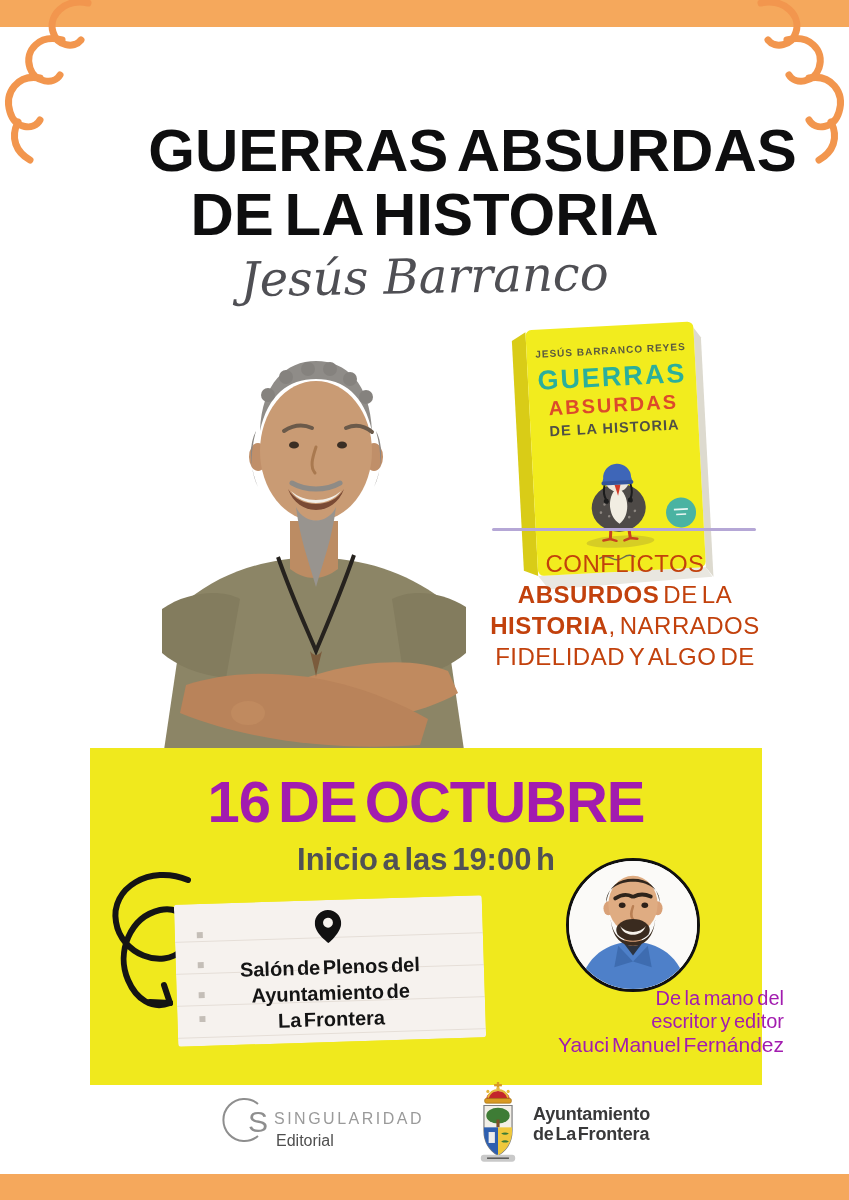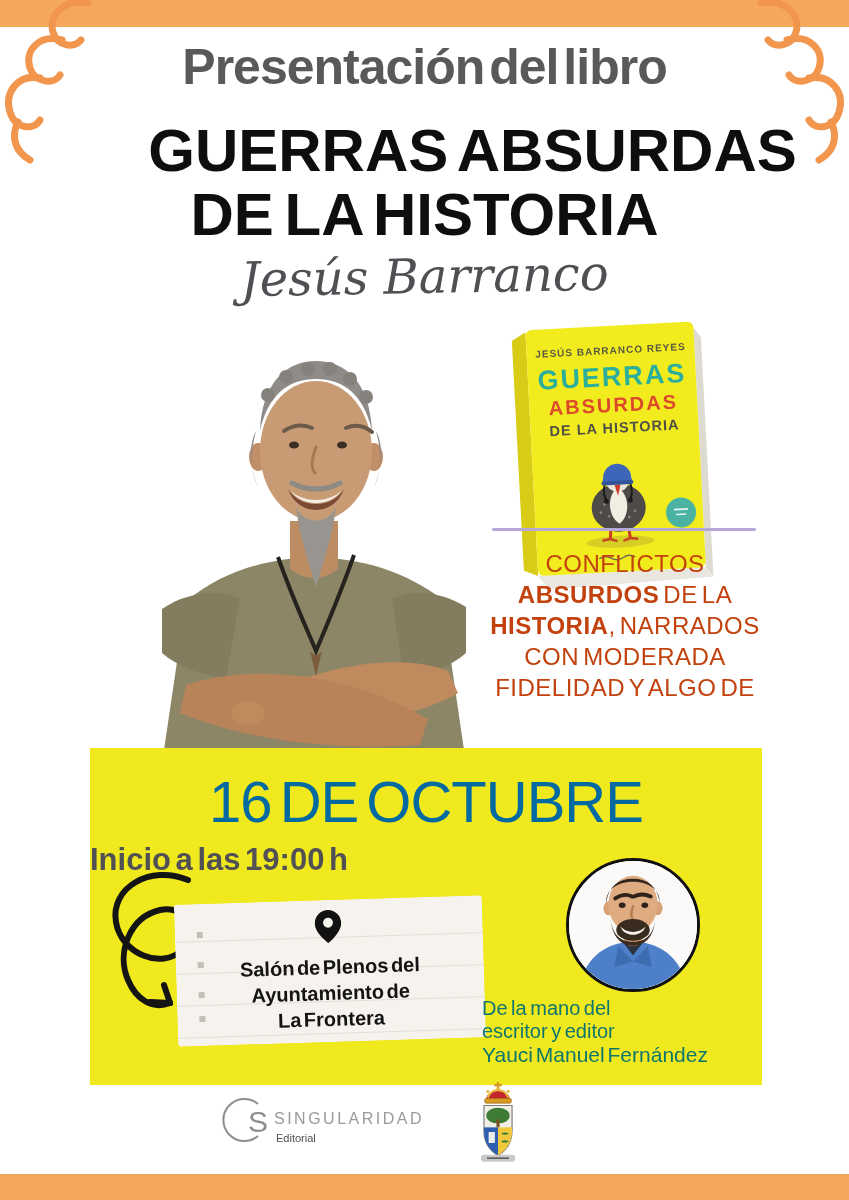--- a/index.html
+++ b/index.html
@@ -27,46 +27,46 @@
   .author-photo{left:128px;top:333px;width:372px;height:417px;}
   .book{left:510px;top:320px;width:202px;height:272px;transform:rotate(-3deg);}
   .divider{left:492px;top:528px;width:264px;height:3px;background:#B5A7D6;border-radius:2px;}
   .blurb{left:462px;top:548px;width:326px;text-align:center;color:#c2410c;
     font-size:24px;line-height:31px;letter-spacing:.5px;word-spacing:-3px;font-weight:400;}
   .blurb .b{font-weight:700;text-align:right;}
 
   
   .banner{left:90px;top:748px;width:672px;height:337px;background:#F0E91D;}
   .evt-date{position:absolute;left:0;top:20px;width:100%;text-align:center;
-    font-size:58px;font-weight:400;color:#0369a1;letter-spacing:-1px;word-spacing:-7px;}
-  .evt-time{position:absolute;left:0;top:94px;width:100%;text-align:left;
+    font-size:58px;font-weight:700;color:#a21caf;letter-spacing:-1px;word-spacing:-7px;}
+  .evt-time{position:absolute;left:0;top:94px;width:100%;text-align:center;
     font-size:31px;font-weight:700;color:#515155;word-spacing:-4px;}
   .arrow-doodle{position:absolute;left:2px;top:118px;width:120px;height:165px;}
 
   .venue-card{position:absolute;left:86px;top:152px;width:308px;height:142px;background:#F6F2EE;
     transform:rotate(-1.8deg);border-radius:3px;
     background-image:repeating-linear-gradient(to bottom, transparent 0px, transparent 31px, #E5DED7 31px, #E5DED7 32px);
     background-position:0 6px;}
   .venue-bullet{position:absolute;left:22px;width:6px;height:6px;background:#C4BEB7;}
   .venue-pin{position:absolute;left:140px;top:10px;width:27px;height:33px;}
   .venue-text{position:absolute;left:0;top:54px;width:100%;text-align:center;
     font-size:20px;font-weight:700;line-height:26px;color:#141414;word-spacing:-3px;}
 
   .editor-circle{position:absolute;left:476px;top:110px;width:128px;height:128px;border-radius:50%;
     border:3px solid #101010;background:#ffffff;overflow:hidden;}
-  .presenter{position:absolute;left:392px;top:249px;width:302px;text-align:left;color:#0f766e;}
+  .presenter{position:absolute;left:392px;top:239px;width:302px;text-align:right;color:#a21caf;}
   .presenter .p1{font-size:20px;font-weight:400;line-height:23px;word-spacing:-2px;}
   .presenter .p2{font-size:20px;line-height:23px;word-spacing:-2px;}
   .presenter .p2 .b{font-weight:400;}
   .presenter .p3{font-size:21px;font-weight:400;line-height:24px;word-spacing:-3px;}
 
   
   .sing-mark{left:220px;top:1096px;width:50px;height:48px;}
   .sing-name{left:274px;top:1110px;font-size:16px;letter-spacing:2.5px;color:#9A9A9A;font-weight:400;}
-  .sing-sub{left:276px;top:1132px;font-size:11px;color:#4F4F4F;font-weight:400;}
+  .sing-sub{left:276px;top:1132px;font-size:16px;color:#4F4F4F;font-weight:400;}
   .arms{left:473px;top:1082px;width:50px;height:86px;}
   .org{left:533px;top:1104px;font-size:18px;font-weight:700;color:#39393A;line-height:20px;letter-spacing:-.2px;word-spacing:-3px;}
 </style>
 </head>
 <body>
 
 <div class="poster">
 
   <div class="abs band-top"></div>
 
@@ -80,21 +80,20 @@
   </svg>
   <svg class="abs" style="left:734px;top:0" width="115" height="175" viewBox="0 0 115 175">
     <g fill="none" stroke="#F2964E" stroke-width="7" stroke-linecap="round">
       <path d="M27 3 C51 -2 67 16 62 32 C58 46 41 49 34 40"></path>
       <path d="M53 40 C75 34 91 50 85 68 C80 83 61 85 55 75"></path>
       <path d="M75 78 C97 74 111 92 105 112 C100 129 81 131 75 120"></path>
       <path d="M97 122 C105 138 99 152 85 160"></path>
     </g>
   </svg>
 
-  <div class="abs kicker">Presentación del libro</div>
   <div class="abs title-line title1">GUERRAS ABSURDAS</div>
   <div class="abs title-line title2">DE LA HISTORIA</div>
   <div class="abs signature">Jesús Barranco</div>
 
   <svg class="abs author-photo" viewBox="0 0 372 417">
 
     <path d="M58 268 C96 238 136 226 186 224 C236 226 276 238 314 266 L336 417 L36 417 Z" fill="#8C8566"></path>
     <path d="M34 276 C60 258 94 256 112 266 L98 345 C70 342 48 332 34 320 Z" fill="#837C5E"></path>
     <path d="M338 274 C314 258 282 256 264 266 L276 345 C304 342 324 332 338 320 Z" fill="#837C5E"></path>
 
@@ -172,21 +171,20 @@
     <rect x="163" y="197" width="10" height="1.6" fill="#EAF6F3"></rect>
     <path d="M84 238 q6 -4 12 0 t12 0 t12 0" stroke="#6B6B50" stroke-width="1.5" fill="none"></path>
   </svg>
 
   <div class="abs divider"></div>
 
   <div class="abs blurb">
     <div><span>CONFLICTOS</span></div>
     <div><span class="b">ABSURDOS</span><span> DE LA</span></div>
     <div><span class="b">HISTORIA</span><span>, NARRADOS</span></div>
-    <div><span>CON MODERADA</span></div>
     <div><span>FIDELIDAD Y ALGO DE</span></div>
   </div>
 
   <div class="abs banner">
     <div class="evt-date">16 DE OCTUBRE</div>
     <div class="evt-time">Inicio a las 19:00 h</div>
 
     <svg class="arrow-doodle" viewBox="0 0 120 165">
       <g fill="none" stroke="#141414" stroke-width="6" stroke-linecap="round">
         <path d="M96 14 C58 -2 18 22 24 56 C29 88 70 104 90 84 C108 66 94 38 68 44 C38 51 24 86 36 114 C44 133 60 144 78 137"></path>
@@ -269,15 +267,19 @@
       <ellipse cx="32" cy="43" rx="15" ry="10" fill="#3E7C35"></ellipse>
       <rect x="30" y="48" width="4" height="10" fill="#7B4F28"></rect>
       <rect x="14" y="58" width="18" height="36" fill="#2E5FB0"></rect>
       <rect x="32" y="58" width="18" height="36" fill="#EFC83C"></rect>
       <rect x="20" y="64" width="8" height="14" fill="#EDEDED"></rect>
       <path d="M36 66 q5 -3 10 0 q-5 3 -10 0 M36 76 q5 -3 10 0 q-5 3 -10 0" fill="#3E7C35"></path>
     </g>
     <rect x="10" y="93" width="44" height="9" rx="4" fill="#C9C9C9"></rect>
     <rect x="18" y="96.5" width="28" height="2" fill="#5B5B5B"></rect>
   </svg>
+  <div class="abs org">
+    <div>Ayuntamiento</div>
+    <div>de La Frontera</div>
+  </div>
 
   <div class="abs band-bottom"></div>
 </div>
 
 </body></html>

